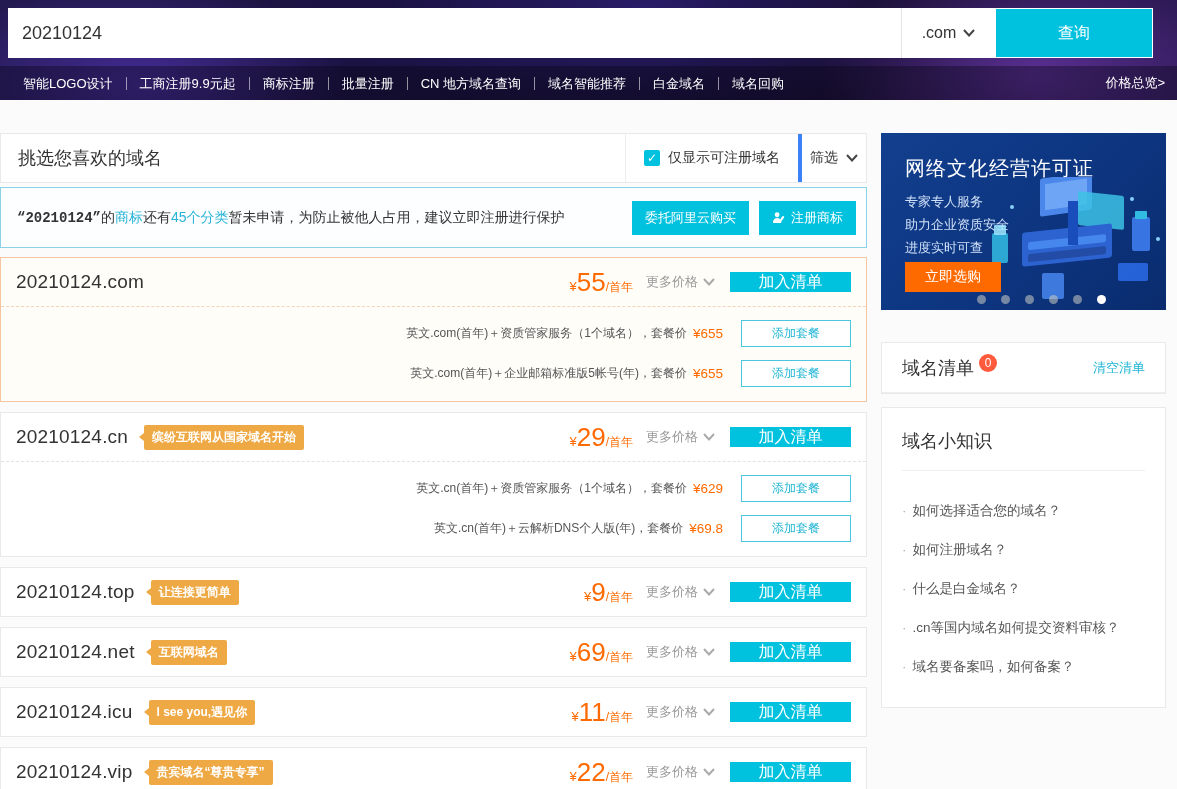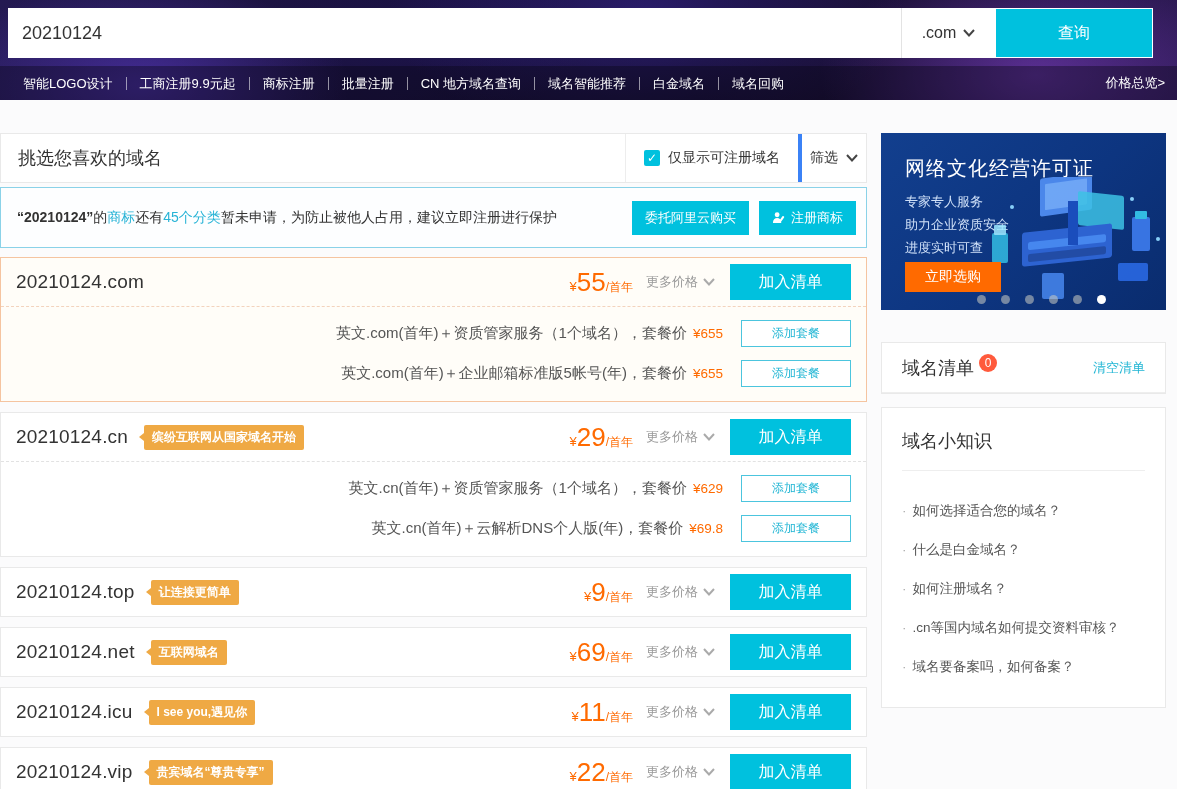--- a/index.html
+++ b/index.html
@@ -45,21 +45,21 @@
   .checkbox { width:16px; height:16px; background:#00c1de; border-radius:2px; color:#fff;
     font-size:12px; line-height:16px; text-align:center; }
   .chk-label { font-size:14px; color:#333; }
   .filter-section { height:100%; display:flex; align-items:center; gap:8px; padding:0 8px;
     border-left:4px solid #3b82f6; cursor:pointer; font-size:14px; color:#333; }
 
   
   .notice { margin-top:4px; height:61px; border:1px solid #8ad2e8; background:#fdfeff;
     display:flex; align-items:center; padding:0 10px 0 16px; margin-bottom:9px; }
   .notice-text { font-size:14px; color:#333; }
-  .notice-text b { font-weight:bold; }
+  .notice-text b { font-weight:bold;font-family:Liberation Mono, monospace; }
   .tm-link { color:#27b3d6; cursor:pointer; }
   .notice-btns { margin-left:auto; display:flex; gap:10px; }
   .cyan-btn { height:34px; border:none; background:#00c1de; color:#fff; font-size:13px;
     padding:0 13px; cursor:pointer; display:flex; align-items:center; gap:6px; font-family:inherit; }
   .person-icon { width:13px; height:13px; }
 
   
   .domain-card { margin-bottom:10px; }
   .domain-card.hl { border-color:#f5c4a0; background:#fffdf8; }
   .drow { height:48px; display:flex; align-items:center; padding:0 15px; }
@@ -69,27 +69,27 @@
   .dbadge::before { content:""; position:absolute; left:-5px; top:50%; margin-top:-4px;
     border-top:4px solid transparent; border-bottom:4px solid transparent;
     border-right:5px solid #efa944; }
   .dprice { margin-left:auto; color:#ff6a00; white-space:nowrap; }
   .dprice .cur { font-size:13px; }
   .dprice .num { font-size:26px; }
   .dprice .unit { font-size:12px; }
   .dmore { display:flex; align-items:center; gap:5px; margin-left:13px; font-size:13px;
     color:#999; cursor:pointer; white-space:nowrap; }
   .dmore .chev polyline { stroke:#aaa; }
-  .add-btn { margin-left:15px; width:121px; height:36px; border:none; background:#00c1de;
+  .add-btn { margin-left:15px; width:121px; height:20px; border:none; background:#00c1de;
     color:#fff; font-size:16px; cursor:pointer; font-family:inherit; flex:none; }
   .pkg-list { border-top:1px dashed #e2e2e2; padding:6px 0 8px; }
   .hl .pkg-list { border-top-color:#f3d3bd; }
   .pkg-row { height:40px; display:flex; align-items:center; justify-content:flex-end;
     padding-right:15px; }
-  .pkg-desc { font-size:15px; color:#555; }
+  .pkg-desc { font-size:12px; color:#555; }
   .pkg-price { font-size:13.5px; color:#ff6a00; margin-left:6px; }
   .pkg-btn { margin-left:18px; width:110px; height:27px; background:#fff;
     border:1px solid #4cc5de; color:#1fb5d4; font-size:12px; cursor:pointer; font-family:inherit; }
 
   
   .banner { position:relative; width:285px; height:177px; overflow:hidden; border:none;
     background:linear-gradient(135deg,#123f8e 0%,#0d3580 55%,#0a2c6e 100%); margin-bottom:32px; }
   .banner-title { color:#fff; font-size:20px; padding:22px 0 0 24px; letter-spacing:1px; }
   .banner-line { color:#cfe0f8; font-size:13px; line-height:23px; padding-left:24px; }
   .banner-line:first-of-type { margin-top:8px; }
@@ -356,20 +356,20 @@
       </div>
     </div>
 
     <div class="card know-card">
       <div class="know-header">
         <div class="know-title">域名小知识</div>
         <div class="know-divider"></div>
       </div>
       <div class="know-list" id="know-list">
           <div class="know-item"><span class="bullet">·</span>如何选择适合您的域名？</div>
+          <div class="know-item"><span class="bullet">·</span>如何注册域名？</div>
           <div class="know-item"><span class="bullet">·</span>什么是白金域名？</div>
-          <div class="know-item"><span class="bullet">·</span>如何注册域名？</div>
           <div class="know-item"><span class="bullet">·</span>.cn等国内域名如何提交资料审核？</div>
           <div class="know-item"><span class="bullet">·</span>域名要备案吗，如何备案？</div>
         </div>
     </div>
   </div>
 </div>
 
 </body></html>

